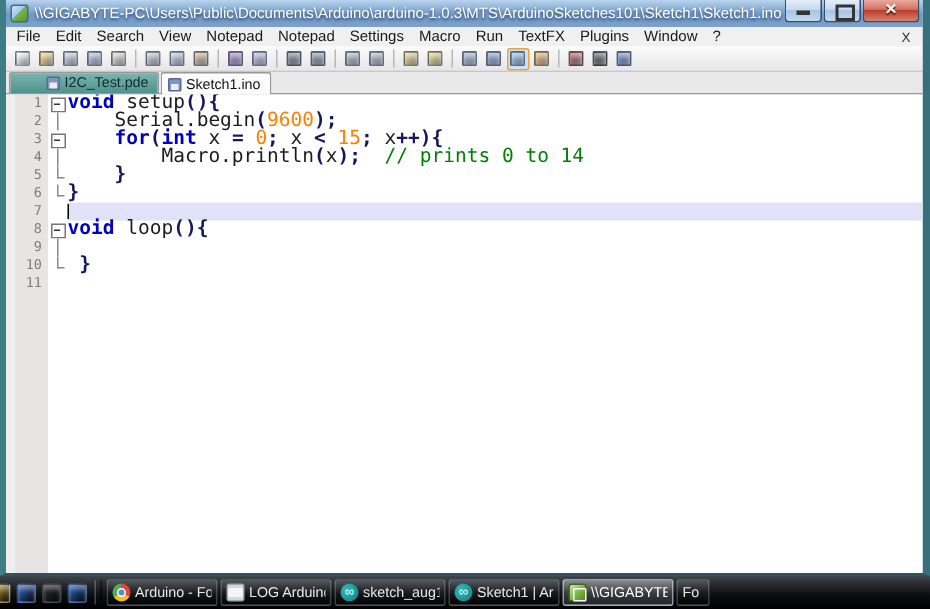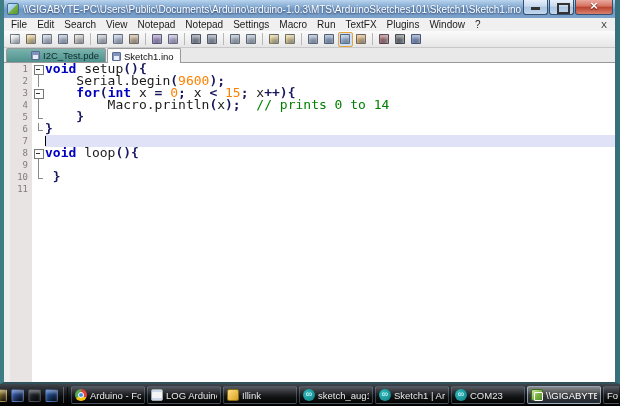--- a/index.html
+++ b/index.html
@@ -310,35 +310,27 @@
   <div class="tasks" style="display:flex; flex:1; overflow:hidden;">
       <div class="task">
         <span class="t-ic ti-chrome"></span>
         <span class="lbl">Arduino - For...</span>
       </div>
       <div class="task">
         <span class="t-ic ti-notepad"></span>
         <span class="lbl">LOG Arduino ...</span>
       </div>
       <div class="task">
-        <span class="t-ic ti-illink"></span>
-        <span class="lbl">Illink</span>
-      </div>
-      <div class="task">
         <span class="t-ic ti-arduino"></span>
         <span class="lbl">sketch_aug17...</span>
       </div>
       <div class="task">
         <span class="t-ic ti-arduino"></span>
         <span class="lbl">Sketch1 | Ard...</span>
       </div>
-      <div class="task">
-        <span class="t-ic ti-arduino"></span>
-        <span class="lbl">COM23</span>
-      </div>
       <div class="task active">
         <span class="t-ic ti-npp"></span>
         <span class="lbl">\\GIGABYTE-...</span>
       </div>
       <div class="task partial">
         <span class="lbl">Fo</span>
       </div>
     </div>
 </div>
 

